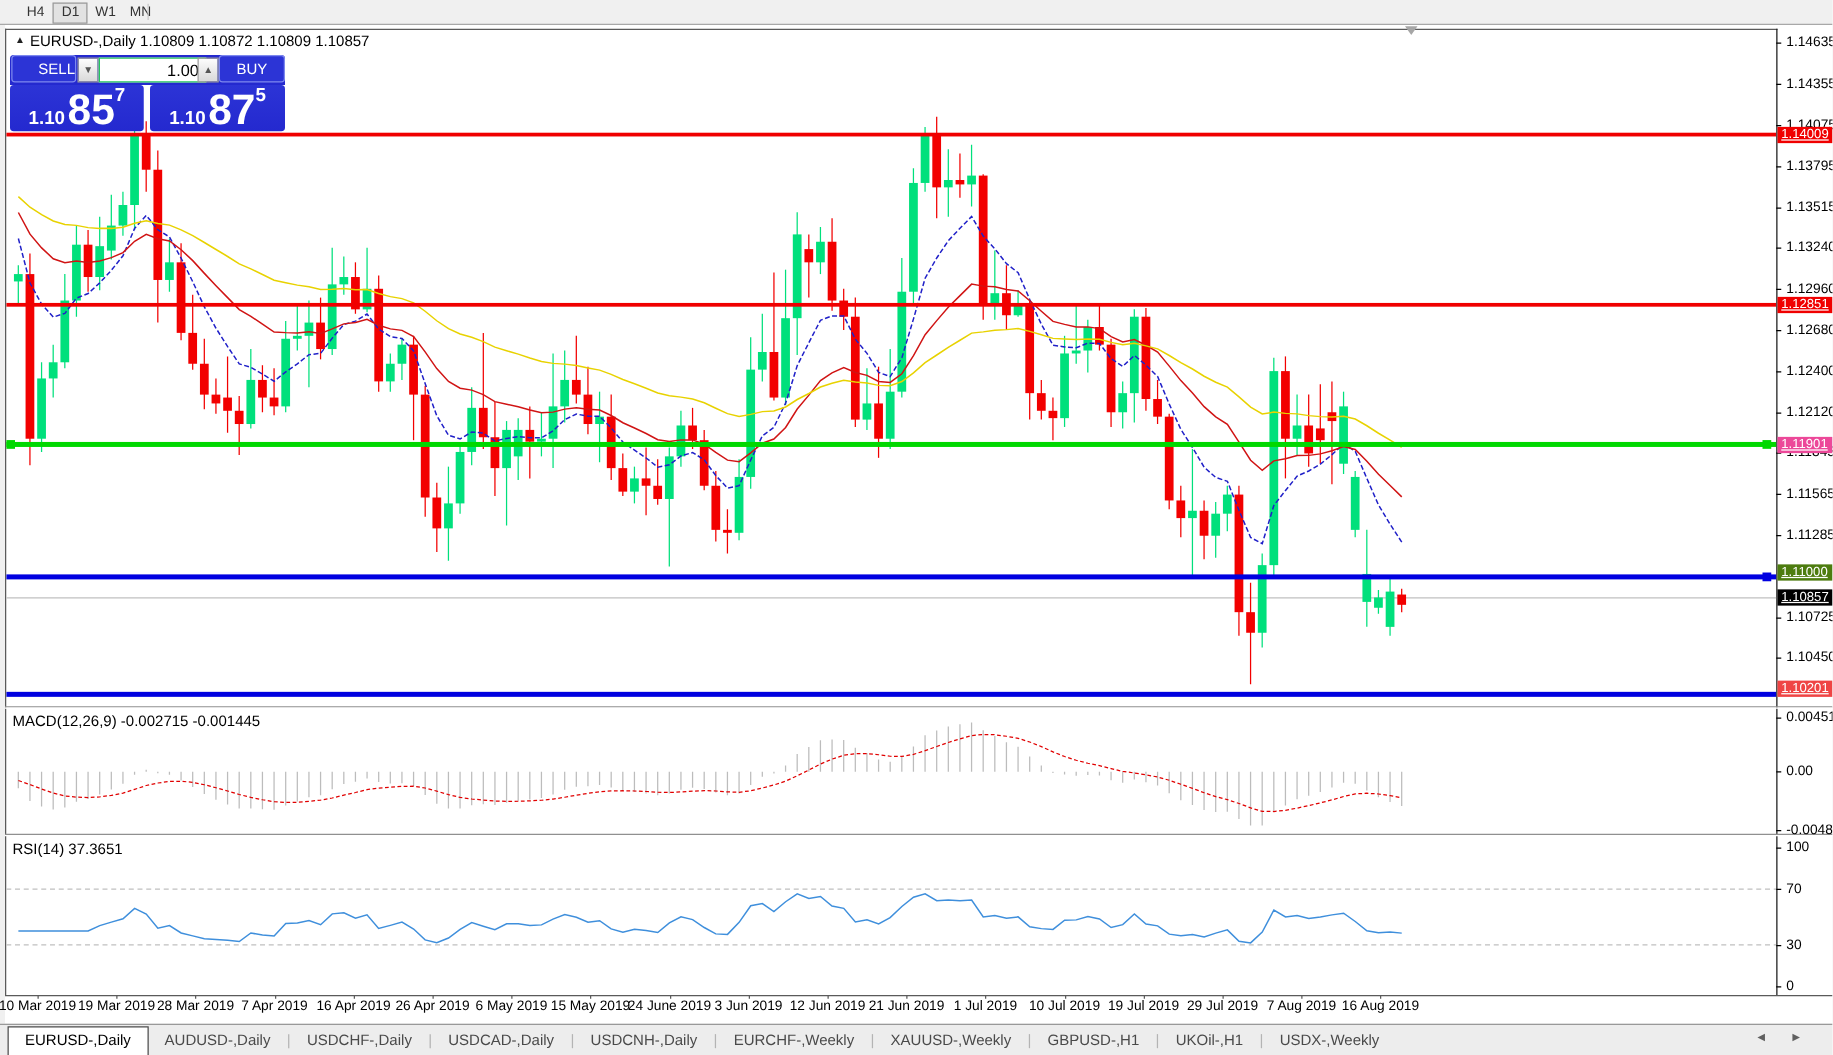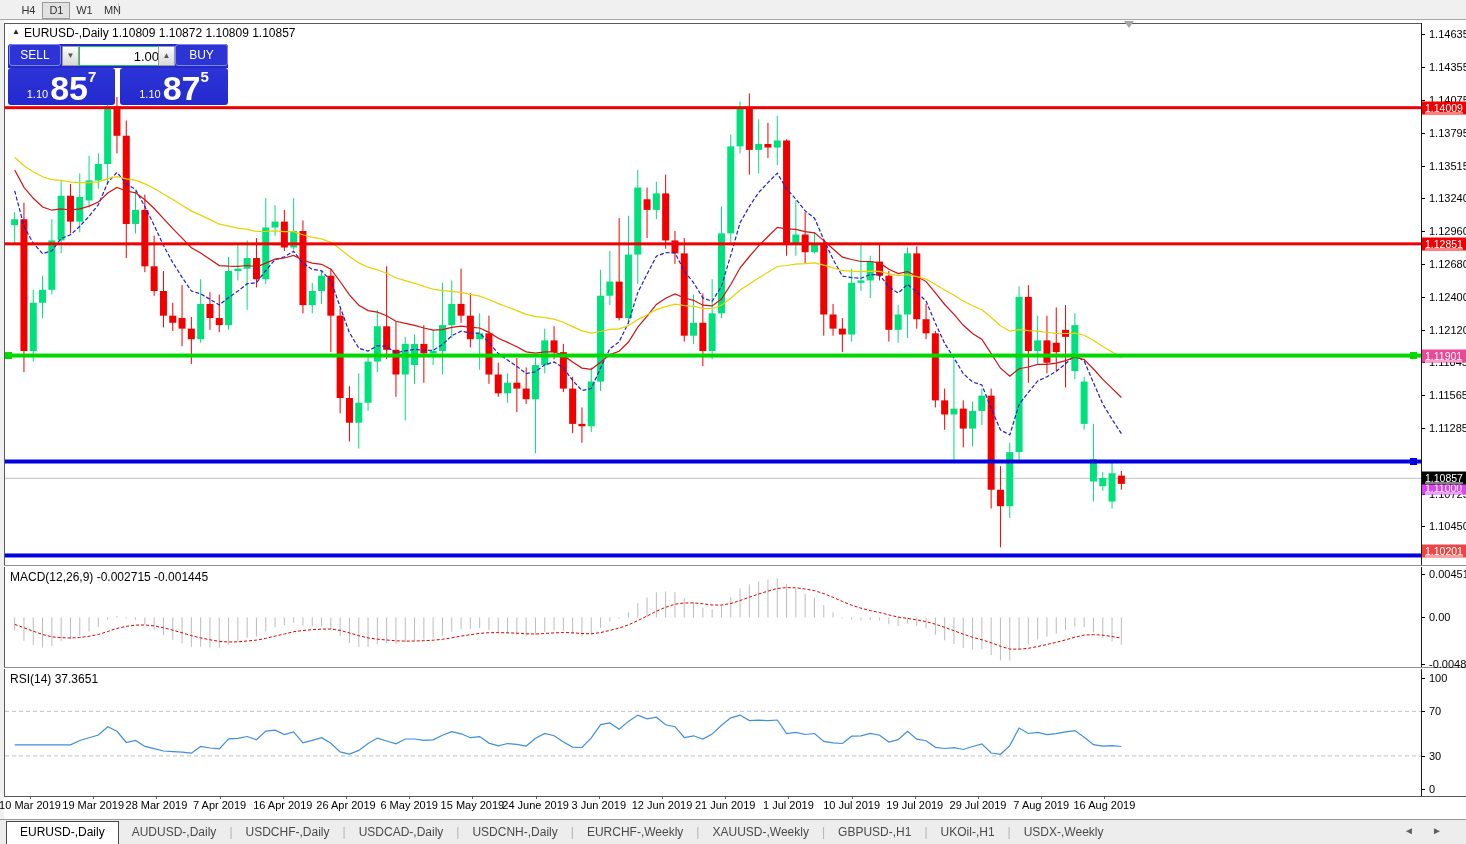--- a/index.html
+++ b/index.html
@@ -20,32 +20,32 @@
   .panel-sep2{left:4px;width:1462px;height:1px;background:#ffffff;}
   #chart-title{left:24px;top:26px;font-size:12px;color:#000;white-space:nowrap;}
   #collapse-tri{left:12px;top:27px;font-size:8px;color:#222;}
   #shift-marker{left:1124px;top:21px;width:0;height:0;border-left:5px solid transparent;
      border-right:5px solid transparent;border-top:7px solid #a6a6a6;}
   
   #trade-panel{left:8px;top:44px;width:220px;height:61px;}
   #tp-backing{left:0;top:0;width:220px;height:24px;border-radius:3px 3px 0 0;}
   .tp-btn{position:absolute;top:0px;height:20px;line-height:20px;text-align:center;color:#fff;
           font-size:12px;border-radius:3px;border:1px solid #7d88ee;}
-  #sell-btn{left:1px;width:50px;}
+  #sell-btn{left:1px;width:50px;text-align:right;}
   #buy-btn{left:167px;width:51px;}
   .spinbox{position:absolute;top:2px;width:15px;height:18px;background:linear-gradient(#fdfdfd,#d9d9d9);
            border:1px solid #9b9b9b;color:#555;font-size:8px;text-align:center;line-height:18px;}
   #vol-input{position:absolute;left:71px;top:2px;width:78px;height:16px;border:1px solid #22c55e;
              background:#fff;font-size:13px;color:#000;text-align:right;padding:1px 5px 1px 1px;
              font-family:"Liberation Sans",sans-serif;}
   .price-box{position:absolute;top:24px;height:37px;border-radius:3px;color:#fff;
              display:flex;align-items:flex-end;justify-content:center;padding-bottom:3px;box-sizing:border-box;}
   #bid-box{left:0px;width:107px;}
   #ask-box{left:112px;width:108px;}
-  .pb-small{font-size:11px;font-weight:normal;margin-right:2px;line-height:15px;}
+  .pb-small{font-size:15px;font-weight:bold;margin-right:2px;line-height:15px;}
   .pb-big{font-size:34px;font-weight:bold;line-height:28px;}
   .pb-sup{font-size:15px;font-weight:bold;align-self:flex-start;line-height:14px;margin-top:2px;}
   
   .tick-label{position:absolute;left:1429px;font-size:11px;color:#000;transform:translateY(-50%);white-space:nowrap;}
   .tick-dash{position:absolute;left:1421px;width:4px;height:1px;background:#000;}
   .badge{position:absolute;left:1422px;width:44px;height:13px;font-size:10.5px;color:#fff;
          line-height:13px;padding-left:3px;transform:translateY(-50%);box-sizing:border-box;text-decoration:underline;}
   .ind-label{position:absolute;left:10px;font-size:12px;color:#000;white-space:nowrap;}
   
   .date-label{position:absolute;top:799px;font-size:11px;color:#000;transform:translateX(-50%);white-space:nowrap;}
@@ -517,21 +517,21 @@
     <div class="abs tick-label" style="top:395.07376871338585px">1.11565</div>
     <div class="abs tick-dash" style="top:428.00065090041284px"></div>
     <div class="abs tick-label" style="top:428.00065090041284px">1.11285</div>
     <div class="abs tick-dash" style="top:493.85441527446164px"></div>
     <div class="abs tick-label" style="top:493.85441527446164px">1.10725</div>
     <div class="abs tick-dash" style="top:526.1933174224334px"></div>
     <div class="abs tick-label" style="top:526.1933174224334px">1.10450</div>
     <div class="abs badge" style="top:107.66912562377813px;background:#f00000">1.14009</div>
     <div class="abs badge" style="top:243.84530266869209px;background:#f00000">1.12851</div>
     <div class="abs badge" style="top:355.561510088955px;background:#ec4899">1.11901</div>
-    <div class="abs badge" style="top:488px;background:#d946ef">1.11000</div>
+    <div class="abs badge" style="top:458px;background:#4d7c0f">1.11000</div>
     <div class="abs badge" style="top:551px;background:#ef4444">1.10201</div>
     <div class="abs badge" style="top:478.3317422434355px;background:#000000">1.10857</div>
     <div class="abs tick-dash" style="top:573.8822393822394px"></div>
     <div class="abs tick-label" style="top:573.8822393822394px">0.004517</div>
     <div class="abs tick-dash" style="top:617.4826254826255px"></div>
     <div class="abs tick-label" style="top:617.4826254826255px">0.00</div>
     <div class="abs tick-dash" style="top:663.8725868725869px"></div>
     <div class="abs tick-label" style="top:663.8725868725869px">-0.004806</div>
     <div class="abs tick-dash" style="top:677.9122807017544px"></div>
     <div class="abs tick-label" style="top:677.9122807017544px">100</div>

